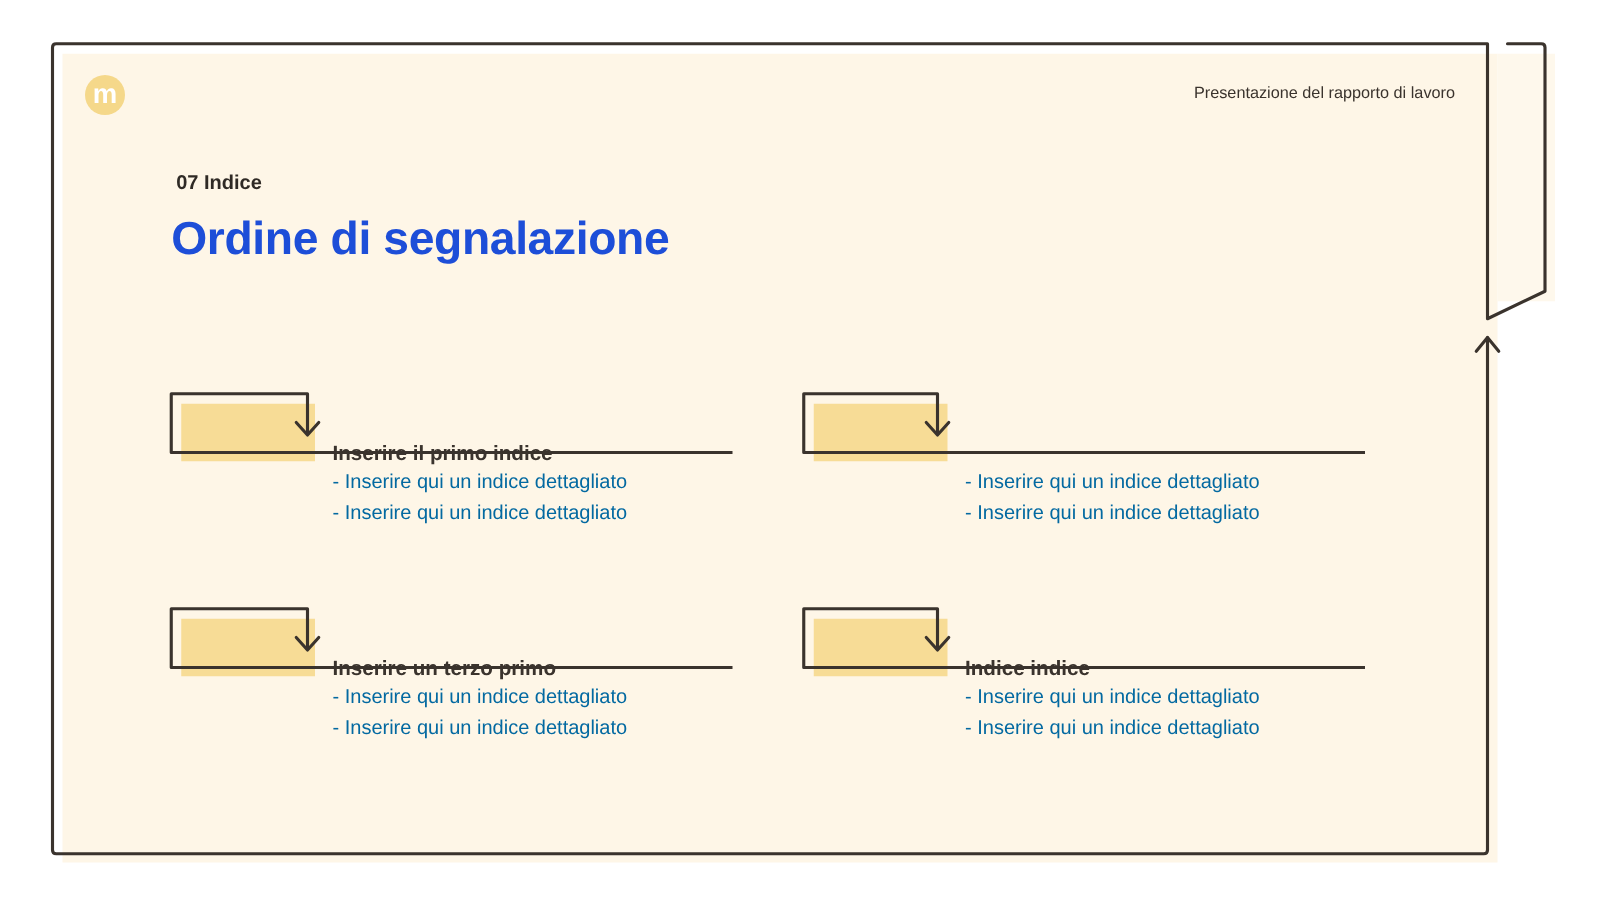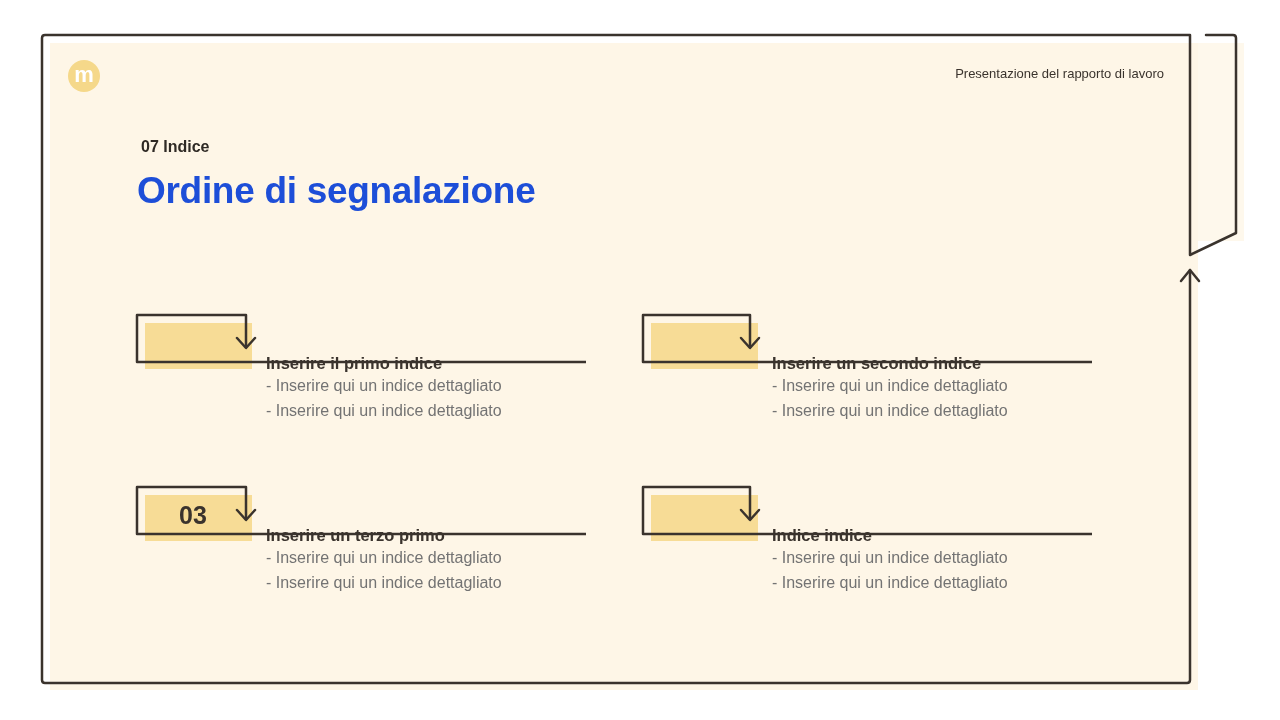--- a/index.html
+++ b/index.html
@@ -50,21 +50,21 @@
     position: absolute; left: 8px; top: 8px; width: 96px; height: 40px;
     display: flex; align-items: center; justify-content: center;
     font-size: 25px; font-weight: bold; color: #3a332d;
   }
   .item .title {
     position: absolute; left: 129px; top: 17px;
     font-size: 16.5px; font-weight: bold; color: #3a332d; white-space: nowrap; margin-top: 22px;
   }
   .item .sub {
     position: absolute; left: 129px;
-    font-size: 16px; color: #737373; white-space: nowrap;
+    font-size: 16px; color: #0369a1; white-space: nowrap;
   }
   .item .sub.s1 { top: 62px; }
   .item .sub.s2 { top: 87px; }
 </style>
 </head>
 <body>
 
 <div class="slide-fill"></div>
 <div class="tab-fill"></div>
 
@@ -92,32 +92,30 @@
   <div class="sub s1">- Inserire qui un indice dettagliato</div>
   <div class="sub s2">- Inserire qui un indice dettagliato</div>
 </div>
 
 <div class="item" style="left:643px; top:315px;">
   <div class="fill"></div>
   <svg width="460" height="60">
     <path d="M107 33 L107 0 L0 0 L0 47 L449 47" fill="none" stroke="#3a332d" stroke-width="2.5" stroke-linejoin="round"></path>
     <path d="M98 23 L107 33 L116 23" fill="none" stroke="#3a332d" stroke-width="2.5" stroke-linecap="round" stroke-linejoin="round"></path>
   </svg>
-  <div class="title">Inserire un secondo indice</div>
   <div class="sub s1">- Inserire qui un indice dettagliato</div>
   <div class="sub s2">- Inserire qui un indice dettagliato</div>
 </div>
 
 <div class="item" style="left:137px; top:487px;">
   <div class="fill"></div>
   <svg width="460" height="60">
     <path d="M109 33 L109 0 L0 0 L0 47 L449 47" fill="none" stroke="#3a332d" stroke-width="2.5" stroke-linejoin="round"></path>
     <path d="M100 23 L109 33 L118 23" fill="none" stroke="#3a332d" stroke-width="2.5" stroke-linecap="round" stroke-linejoin="round"></path>
   </svg>
-  <div class="num">03</div>
   <div class="title">Inserire un terzo primo</div>
   <div class="sub s1">- Inserire qui un indice dettagliato</div>
   <div class="sub s2">- Inserire qui un indice dettagliato</div>
 </div>
 
 <div class="item" style="left:643px; top:487px;">
   <div class="fill"></div>
   <svg width="460" height="60">
     <path d="M107 33 L107 0 L0 0 L0 47 L449 47" fill="none" stroke="#3a332d" stroke-width="2.5" stroke-linejoin="round"></path>
     <path d="M98 23 L107 33 L116 23" fill="none" stroke="#3a332d" stroke-width="2.5" stroke-linecap="round" stroke-linejoin="round"></path>

